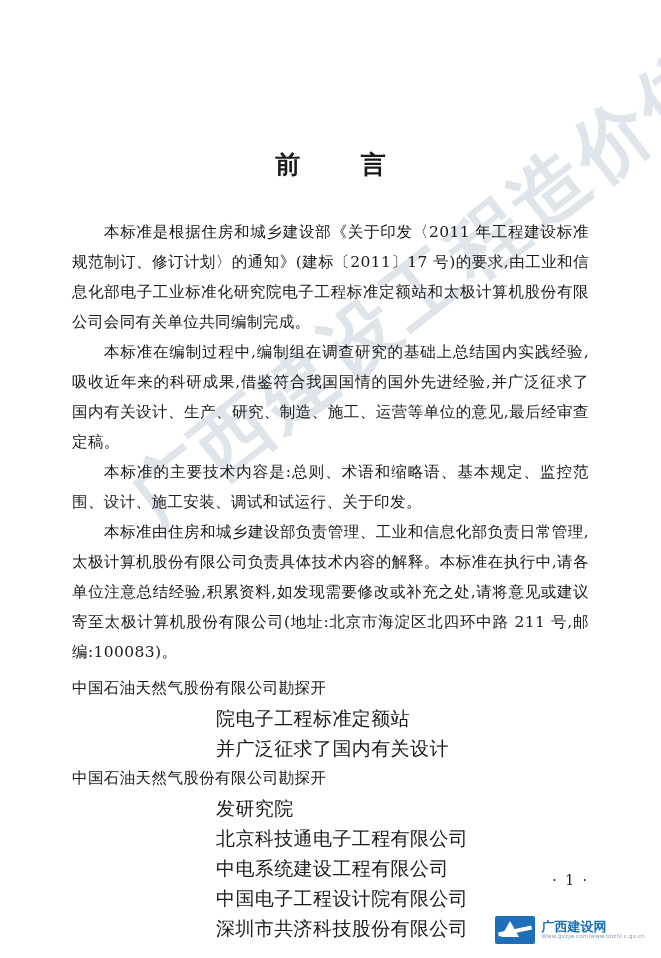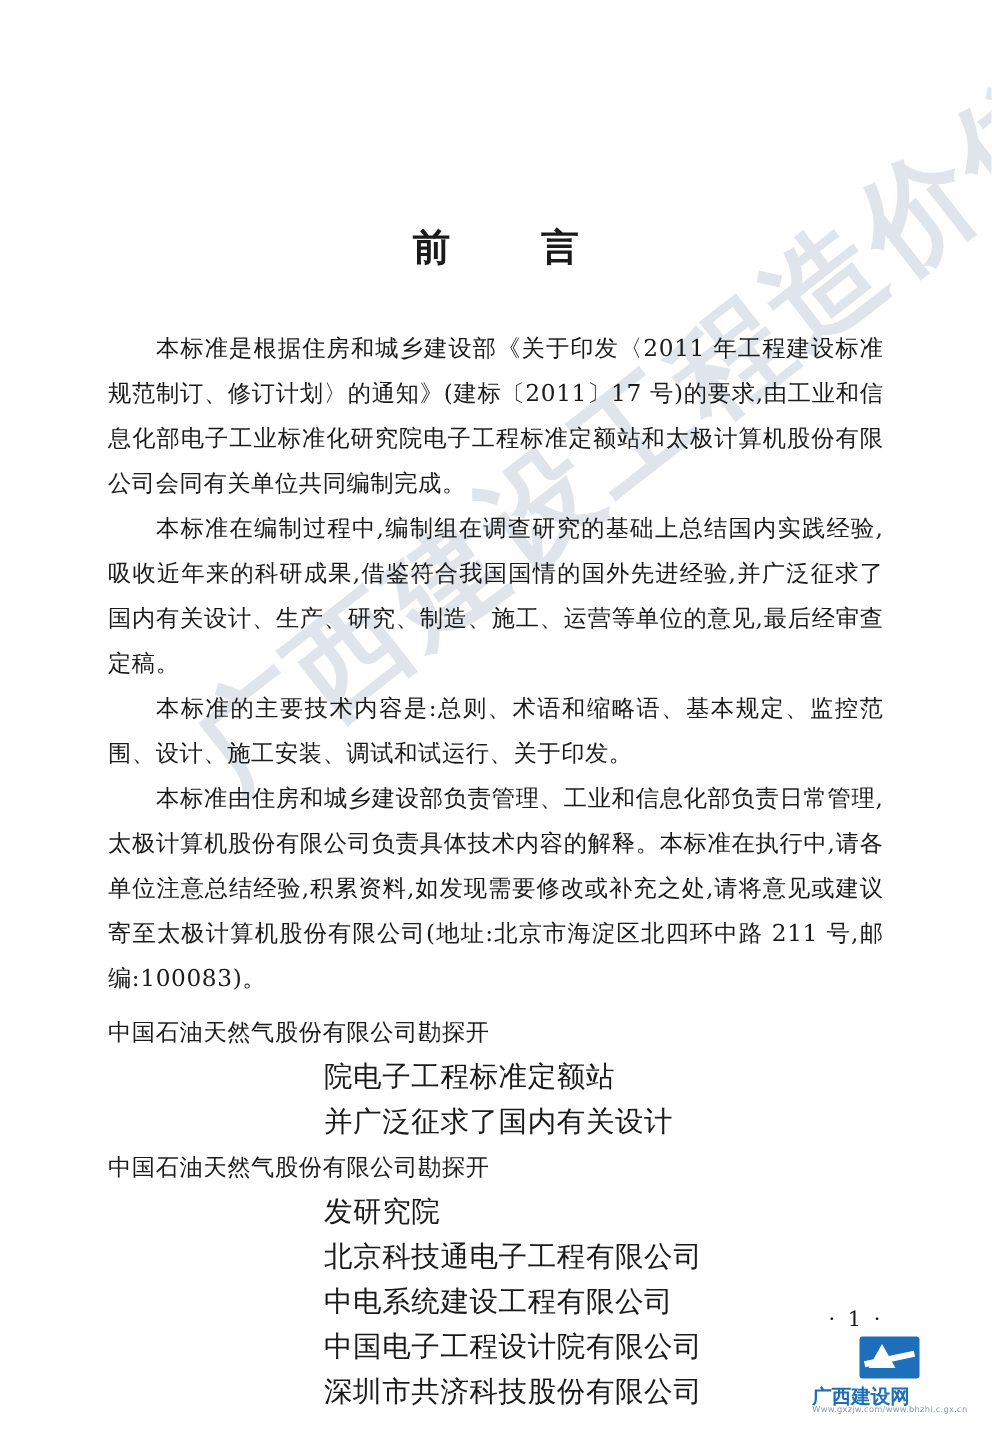--- a/index.html
+++ b/index.html
@@ -113,21 +113,20 @@
 
   
   .logo {
     position: absolute;
     right: 16px;
     bottom: 14px;
     z-index: 12;
     display: flex;
     align-items: center;
     gap: 6px;
-    flex-direction: column;
   }
   .logo-mark {
     width: 40px;
     height: 28px;
     background: #1c6fb8;
     position: relative;
     border-radius: 2px;
     overflow: hidden;
   }
   .logo-mark::before {

